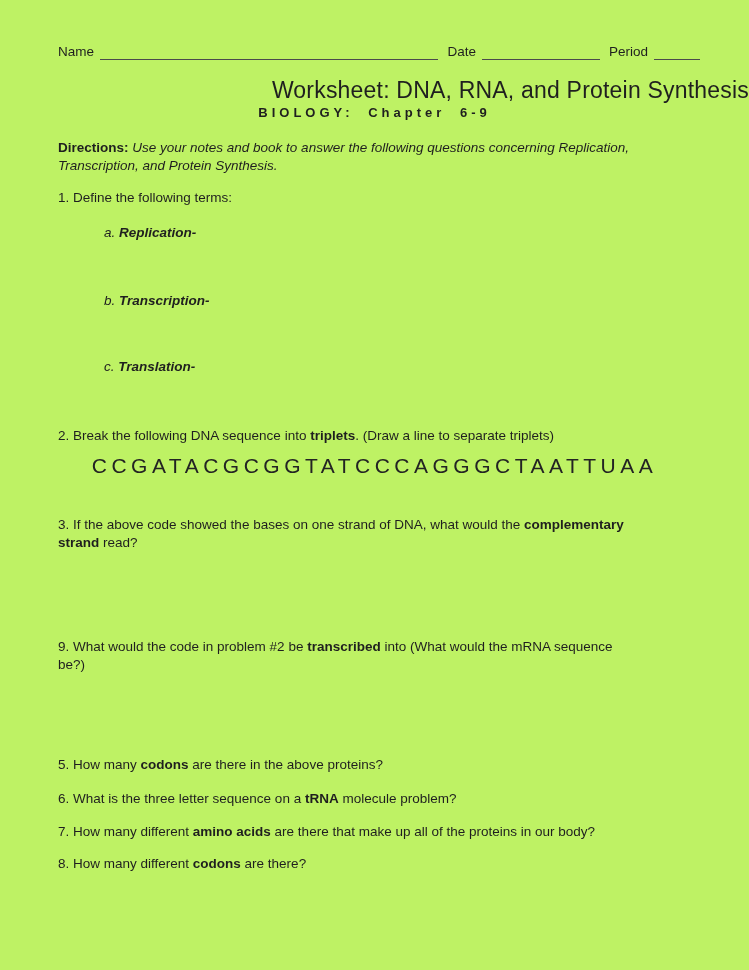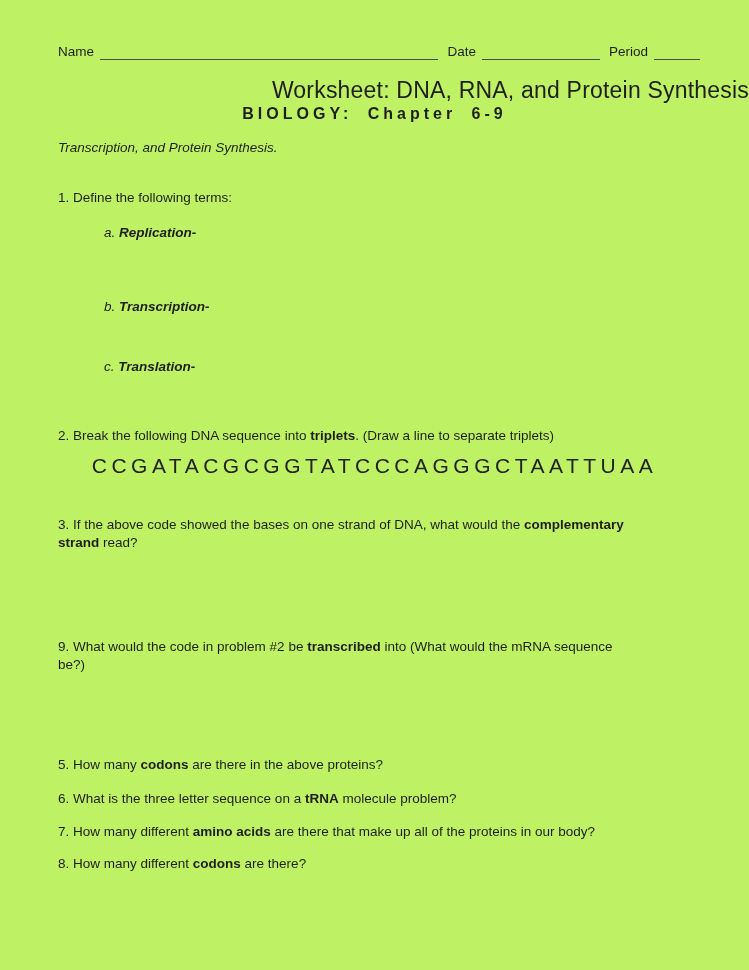--- a/index.html
+++ b/index.html
@@ -16,21 +16,21 @@
   .blank-name { flex:1; }
   .blank-date { width:118px; }
   .blank-period { width:46px; margin-right:0; }
 
   .title {
     position:absolute; top:78px; left:0; width:100%; text-align:right;
     font-size:23px; line-height:25px; font-weight:400; letter-spacing:0.2px;
   }
   .subtitle {
     position:absolute; top:105px; left:0; width:100%; text-align:center;
-    font-size:16px; font-weight:700; letter-spacing:4px; word-spacing:7px;
+    font-size:13px; font-weight:700; letter-spacing:4px; word-spacing:7px;
   }
 
   .block {
     position:absolute; left:58px; width:648px;
     font-size:13.5px; line-height:17.5px;
   }
   .block b { font-weight:700; }
   .directions i { font-style:italic; }
   .indent { left:104px; width:560px;font-style:italic; }
 
@@ -51,32 +51,33 @@
     <span class="hlabel">Date</span>
     <span class="blank blank-date"></span>
     <span class="hlabel">Period</span>
     <span class="blank blank-period"></span>
   </div>
 
   <div class="title">Worksheet: DNA, RNA, and Protein Synthesis</div>
   <div class="subtitle">BIOLOGY: Chapter 6-9</div>
 
   <div class="block directions" style="top:139px">
+    <div><b>Directions:</b><i> Use your notes and book to answer the following questions concerning Replication,</i></div>
     <div><i>Transcription, and Protein Synthesis.</i></div>
   </div>
 
   <div class="block" style="top:189px">
     <span>1. Define the following terms:</span>
   </div>
 
   <div class="block indent" style="top:224px">
     <span>a. </span><b>Replication</b><b>-</b>
   </div>
 
-  <div class="block indent" style="top:298px">
+  <div class="block indent" style="top:292px">
     <span>b. </span><b>Transcription</b><b>-</b>
   </div>
 
   <div class="block indent" style="top:358px">
     <span>c. </span><b>Translation</b><b>-</b>
   </div>
 
   <div class="block" style="top:427px">
     <span>2. Break the following DNA sequence into </span><b>triplets</b><span>. (Draw a line to separate triplets)</span>
   </div>

